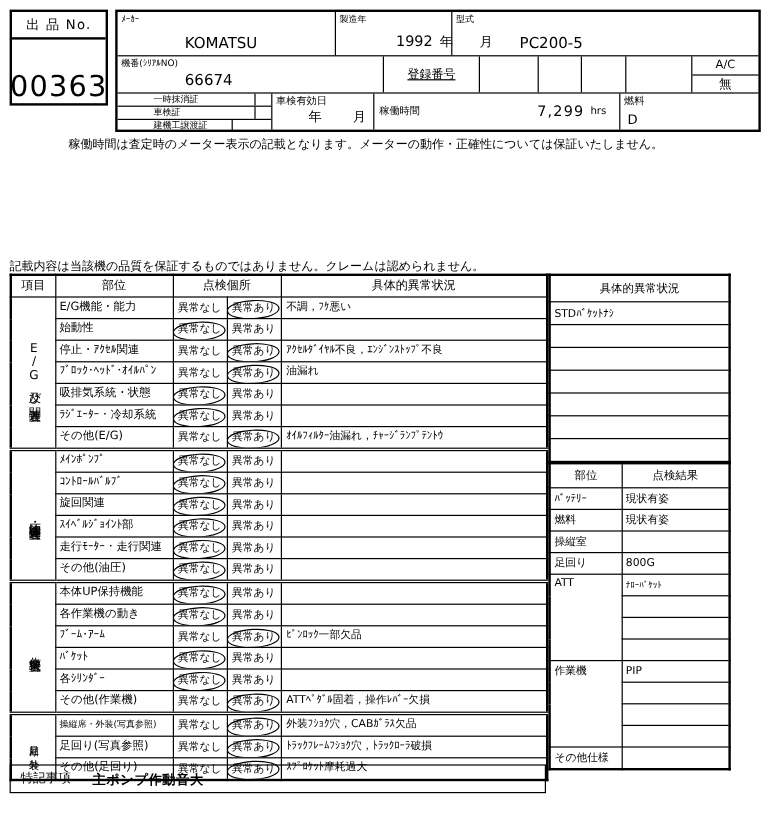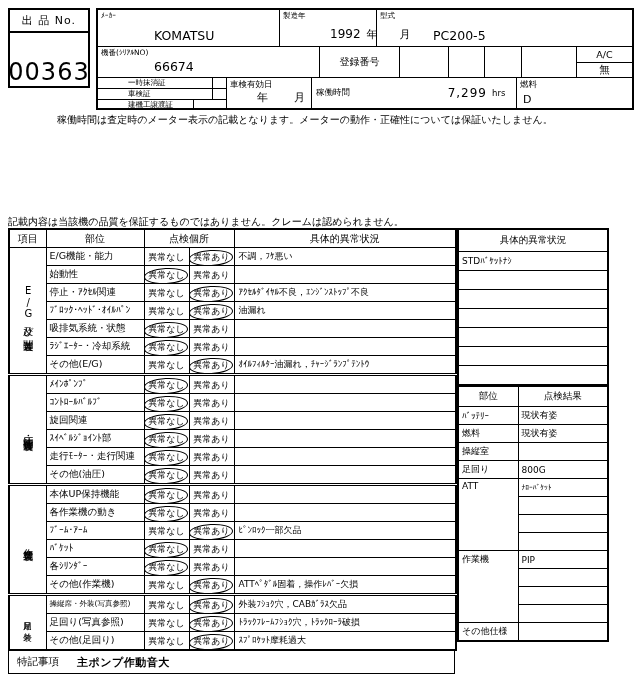--- a/index.html
+++ b/index.html
@@ -18,21 +18,21 @@
   .hr1{height:37px;border-bottom:1px solid #000;}
   .hr2{height:31px;border-bottom:1px solid #000;}
   .hr3{height:30px;}
   .cell{position:relative;box-sizing:border-box;border-right:1px solid #000;}
   .cell.last{border-right:none;}
   .lbl{position:absolute;left:3px;top:1px;font-size:7.5px;white-space:nowrap;}
   .val{position:absolute;left:14px;bottom:3px;font-size:12.5px;white-space:nowrap;margin-left:42px;}
   .yearline{left:8px;bottom:4px;font-size:12px;}
   .yearline .unit{font-size:11px;margin-left:6px;}
   .yearline .month{margin-left:22px;}
-  .reglabel{display:flex;align-items:center;justify-content:center;font-size:10px;}
+  .reglabel{display:flex;align-items:center;justify-content:center;font-size:10px;text-decoration:underline;}
   .ac-top{height:15px;border-bottom:1px solid #000;display:flex;align-items:center;justify-content:center;font-size:9.5px;}
   .ac-bot{height:14px;display:flex;align-items:center;justify-content:center;font-size:10.5px;}
   .certs{display:flex;flex-direction:column;}
   .certrow{flex:1;display:flex;border-bottom:1px solid #000;padding-left:26px;}
   .certrow:last-child{border-bottom:none;gap:32px;}
   .certlabel{width:89px;border-right:1px solid #000;font-size:7.5px;display:flex;align-items:center;padding-left:4px;box-sizing:border-box;white-space:nowrap;}
   .certval{flex:1;}
   .ym{position:absolute;right:6px;bottom:3px;font-size:11px;}
   .ym .m{margin-left:26px;}
   .hours{display:flex;flex-direction:column;font-size:8.5px;}
@@ -60,21 +60,21 @@
   
   .tblA{left:457px;top:228px;width:150px;border:2px solid #000;}
   .tblA th{border:1px solid #000;height:19px;font-weight:normal;font-size:9.5px;text-align:center;}
   .tblA td{border:1px solid #000;height:18px;font-size:9px;padding:0 3px;white-space:nowrap;overflow:hidden;}
   .tblB{left:457px;top:385px;width:150px;border:2px solid #000;}
   .tblB th{border:1px solid #000;height:17px;font-weight:normal;font-size:9.5px;text-align:center;}
   .tblB td{border:1px solid #000;height:17px;font-size:9px;padding:0 3px;white-space:nowrap;overflow:hidden;vertical-align:middle;}
   .tblB td.grp{vertical-align:top;padding-top:2px;}
   .tblB td.sml{font-size:7.5px;}
   
-  .special{left:8px;top:650px;width:447px;height:24px;border:1px solid #000;display:flex;align-items:center;}
+  .special{left:8px;top:637px;width:447px;height:24px;border:1px solid #000;display:flex;align-items:center;}
   .special .sl{font-size:10.5px;margin-left:8px;}
   .special .sv{font-size:11px;font-weight:600;margin-left:18px;letter-spacing:0.5px;}
   .stamp{left:55px;top:656px;display:flex;align-items:baseline;}
   .stamp .kl{font-size:8.5px;}
   .stamp .kv{font-size:12.5px;font-weight:600;margin-left:26px;letter-spacing:1px;}
 </style>
 </head>
 <body>
 
 <div id="canvas">

